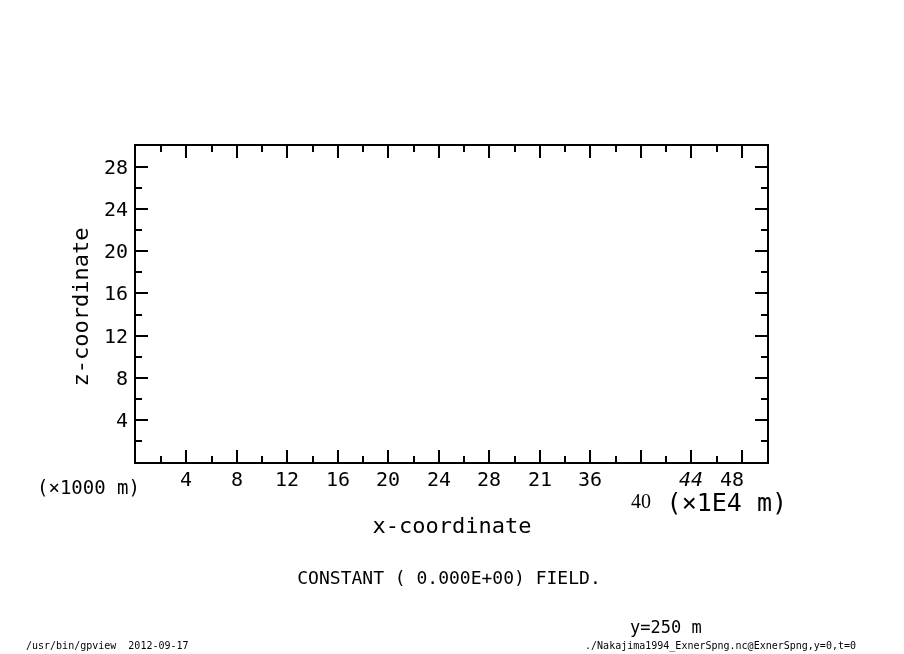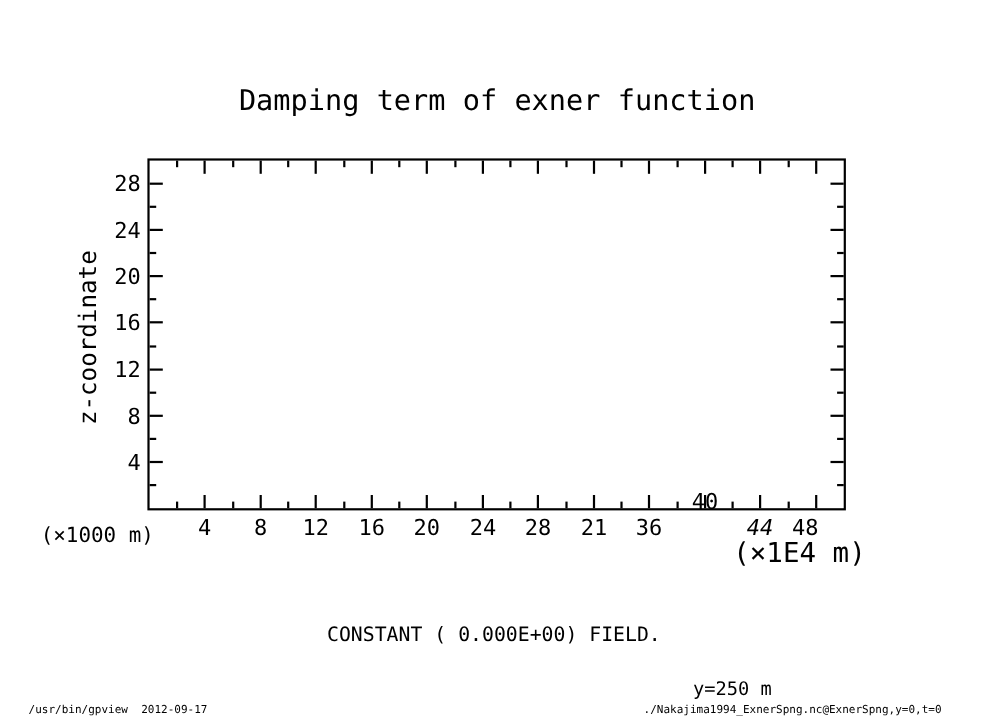--- a/index.html
+++ b/index.html
@@ -34,21 +34,20 @@
   }
   .slice{position:absolute;left:630px;top:572px;font-size:17px;line-height:22px;white-space:pre;}
   .footer-left{position:absolute;left:26px;top:640px;font-size:10px;line-height:1.2;white-space:pre;}
   .footer-right{position:absolute;right:48px;top:640px;font-size:10px;line-height:1.2;white-space:pre;text-align:left;}
 </style>
 </head>
 <body>
 
 <div class="page">
 
-  <div class="title">Damping term of exner function</div>
 
   <div class="ylabel">z-coordinate</div>
 
   <div class="plot-box"></div>
 
   <div id="ticks">
       <div class="tick" style="left: 185px; top: 450px; width: 2px; height: 12px;"></div>
       <div class="tick" style="left: 185px; top: 146px; width: 2px; height: 12px;"></div>
       <div class="tick" style="left: 236px; top: 450px; width: 2px; height: 12px;"></div>
       <div class="tick" style="left: 236px; top: 146px; width: 2px; height: 12px;"></div>
@@ -126,36 +125,37 @@
       <div class="tick" style="left: 761px; top: 187px; width: 6px; height: 2px;"></div>
       <div class="xlab" style="left: 162px; top: 469px; width: 48px;">4</div>
       <div class="xlab" style="left: 213px; top: 469px; width: 48px;">8</div>
       <div class="xlab" style="left: 263px; top: 469px; width: 48px;">12</div>
       <div class="xlab" style="left: 314px; top: 469px; width: 48px;">16</div>
       <div class="xlab" style="left: 364px; top: 469px; width: 48px;">20</div>
       <div class="xlab" style="left: 415px; top: 469px; width: 48px;">24</div>
       <div class="xlab" style="left: 465px; top: 469px; width: 48px;">28</div>
       <div class="xlab" style="left: 516px; top: 469px; width: 48px;">21</div>
       <div class="xlab" style="left: 566px; top: 469px; width: 48px;">36</div>
-      <div class="xlab" style="left: 617px; top: 446px; width: 48px;">40</div>
+      <div class="xlab" style="left: 617px; top: 491px; width: 48px; font-family: Liberation Serif, serif;">40</div>
       <div class="xlab" style="left: 667px; top: 469px; width: 48px; font-style: italic;">44</div>
       <div class="xlab" style="left: 708px; top: 469px; width: 48px;">48</div>
       <div class="ylab" style="left: 68px; top: 409px; width: 60px;">4</div>
       <div class="ylab" style="left: 68px; top: 367px; width: 60px;">8</div>
       <div class="ylab" style="left: 68px; top: 325px; width: 60px;">12</div>
       <div class="ylab" style="left: 68px; top: 282px; width: 60px;">16</div>
       <div class="ylab" style="left: 68px; top: 240px; width: 60px;">20</div>
       <div class="ylab" style="left: 68px; top: 198px; width: 60px;">24</div>
       <div class="ylab" style="left: 68px; top: 156px; width: 60px;">28</div>
     </div>
 
   <div class="yunits">(×1000 m)</div>
 
   <div class="xunits">(×1E4 m)</div>
 
+  <div class="xlabel">x-coordinate</div>
 
   <div class="constnote">CONSTANT ( 0.000E+00) FIELD.</div>
 
   <div class="slice">
     <div>y=250 m</div>
     
   </div>
 
   <div class="footer-left">/usr/bin/gpview  2012-09-17</div>
 

